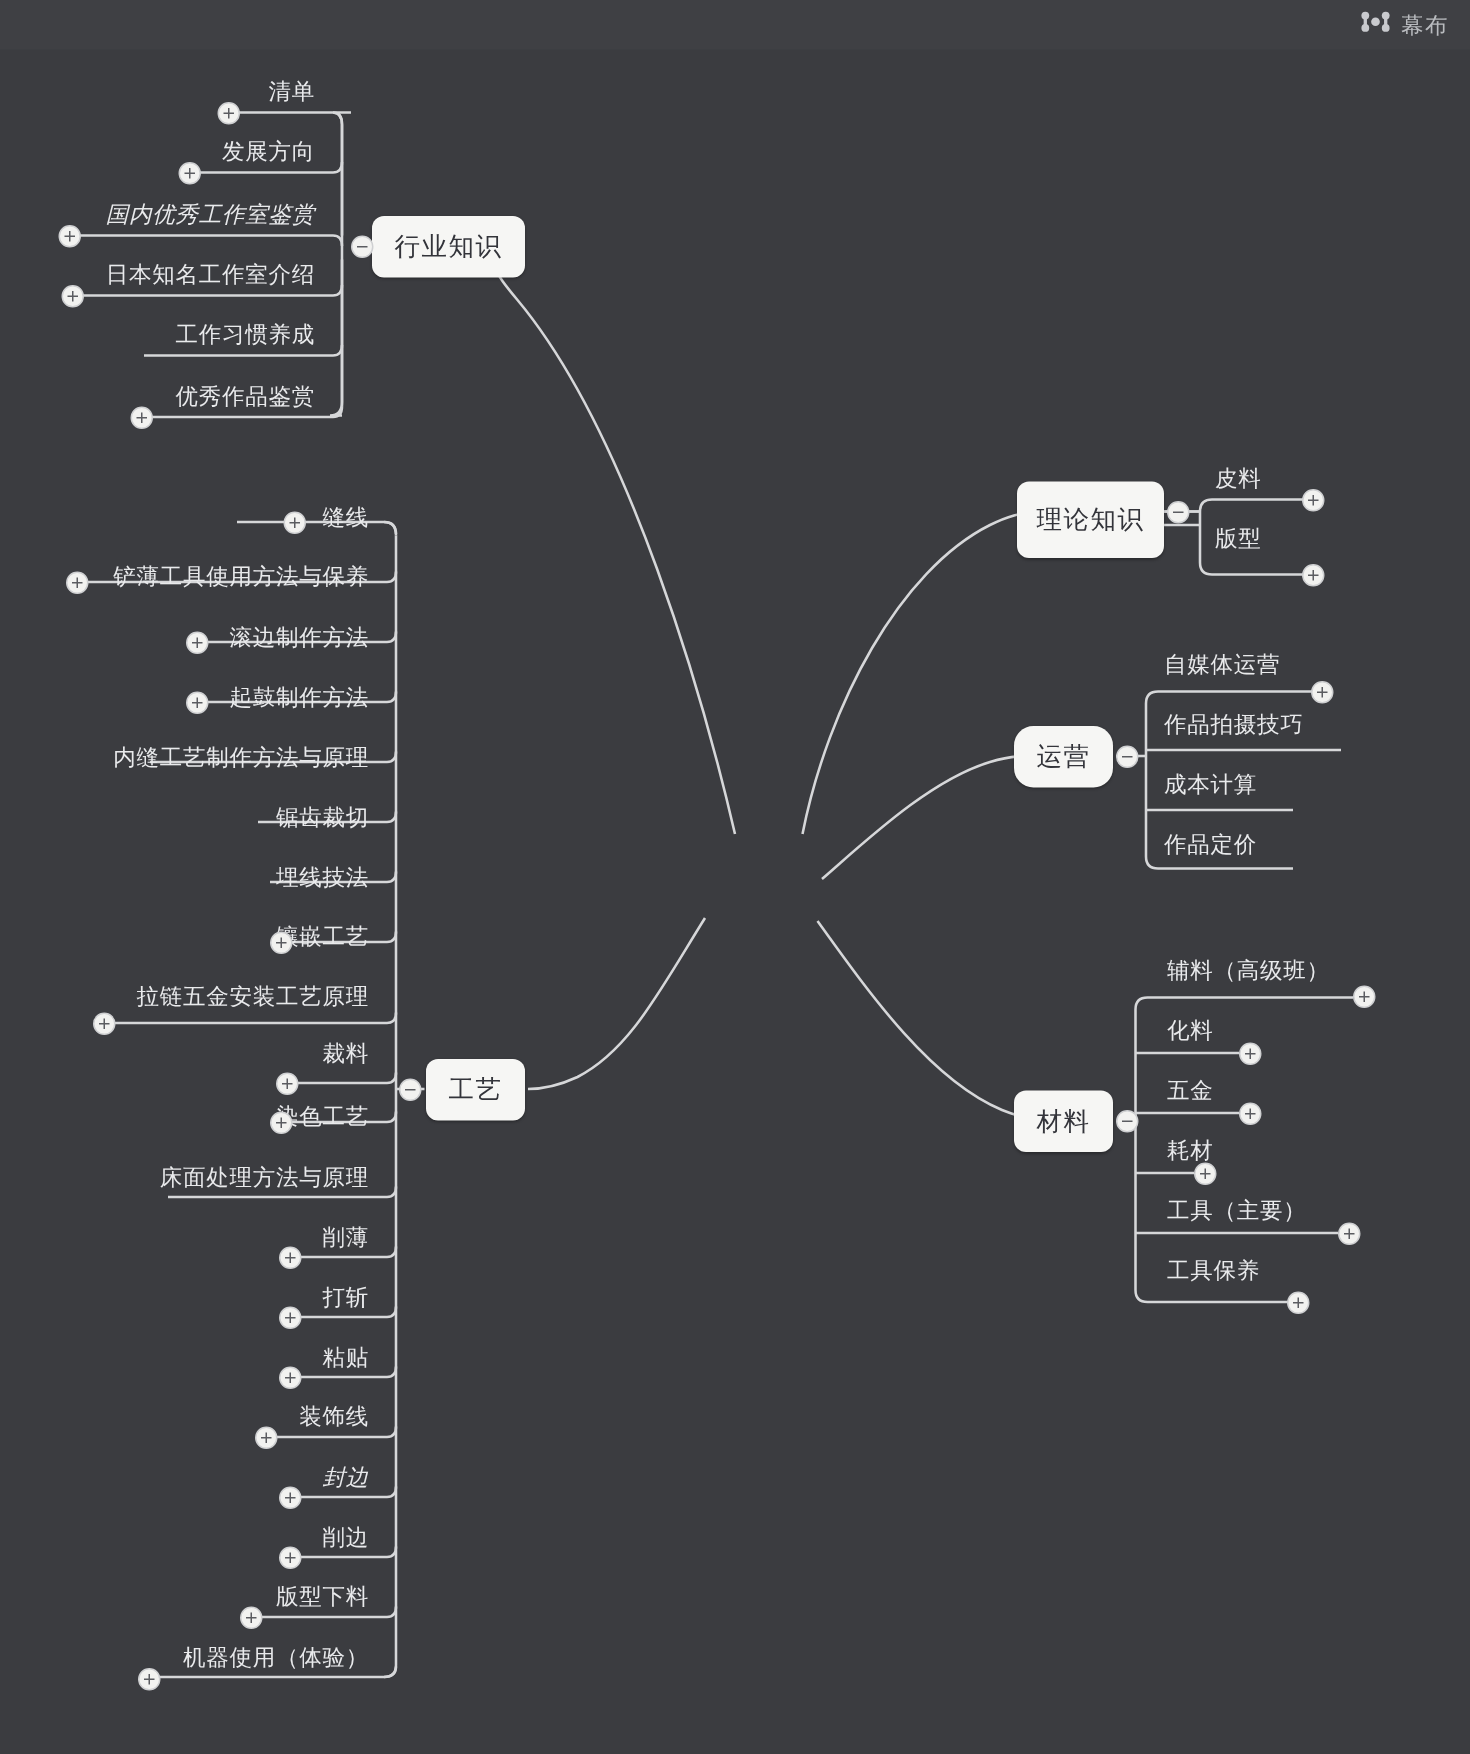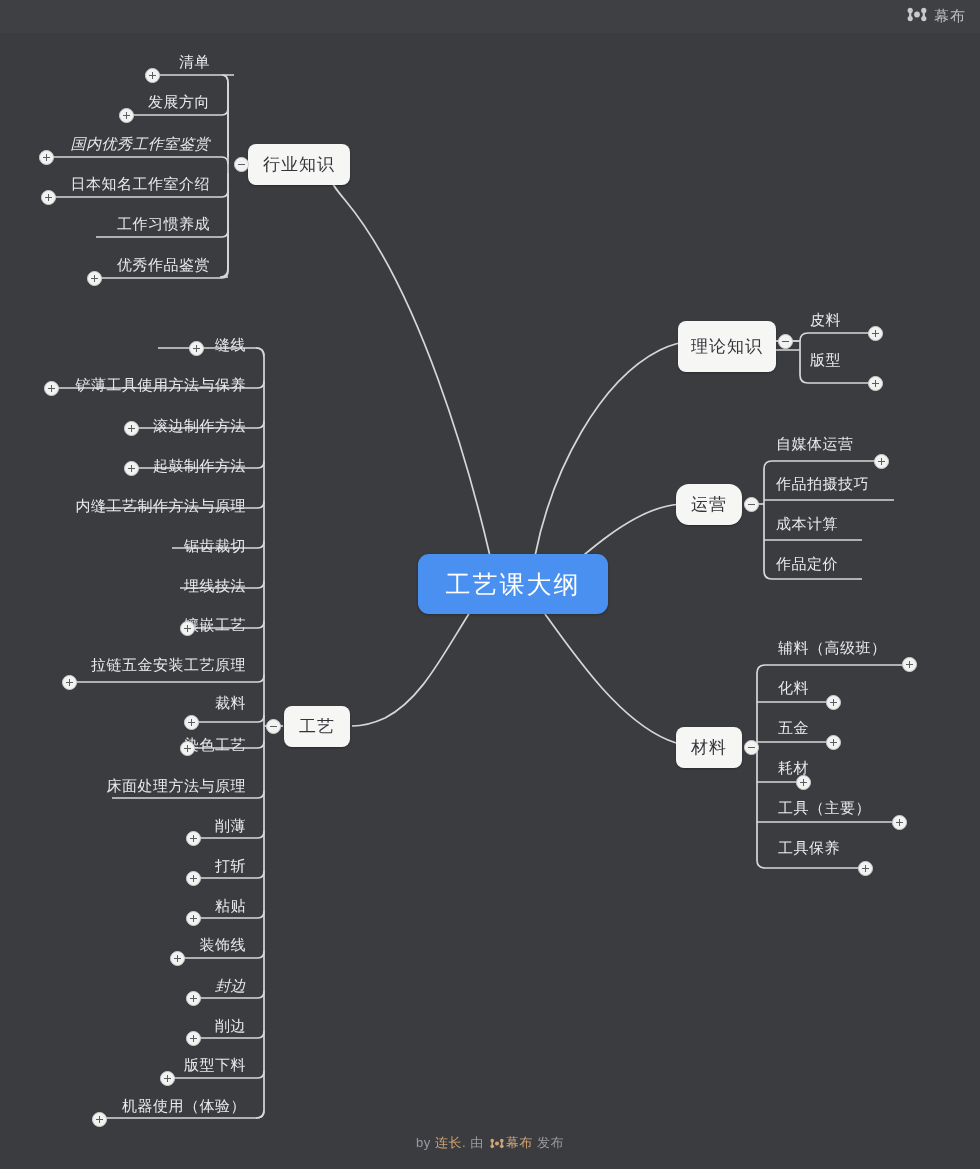--- a/index.html
+++ b/index.html
@@ -170,23 +170,20 @@
     <path class="wire" d="M 192 838 L 258 838 Q 264 838 264 831"></path>
     <path class="wire" d="M 192 878 L 258 878 Q 264 878 264 871"></path>
     <path class="wire" d="M 192 918 L 258 918 Q 264 918 264 911"></path>
     <path class="wire" d="M 176 958 L 258 958 Q 264 958 264 951"></path>
     <path class="wire" d="M 192 998 L 258 998 Q 264 998 264 991"></path>
     <path class="wire" d="M 192 1038 L 258 1038 Q 264 1038 264 1031"></path>
     <path class="wire" d="M 166 1078 L 258 1078 Q 264 1078 264 1071"></path>
     <path class="wire" d="M 98 1118 L 256 1118 Q 264 1118 264 1111"></path>
   </svg>
 
-  <div class="root-node" style="left:418px; top:554px; width:190px; height:60px;">
-    <span>工艺课大纲</span>
-  </div>
 
   <div class="branch-node" style="left:248px; top:144px; width:102px; height:41px;">
     <span>行业知识</span>
   </div>
   <div class="tog minus" style="left:234px; top:157px;">
       <i class="h"></i>
     </div>
 
   <div class="branch-node" style="left:284px; top:706px; width:66px; height:41px;">
     <span>工艺</span>
@@ -401,26 +398,14 @@
       <i class="h"></i>
       <i class="v"></i>
     </div>
 
   <div class="leaf left" style="left:56px; top:1098px; width:190px;">机器使用（体验）</div>
   <div class="tog" style="left:92px; top:1112px;">
       <i class="h"></i>
       <i class="v"></i>
     </div>
 
-  <div id="footer">
-    <span>by </span><span class="hl">连长</span><span>. 由 </span><span>
-      <svg width="14" height="11" viewBox="0 0 20 15">
-        <circle cx="3.2" cy="3.4" r="2.6" fill="#d0a476"></circle>
-        <circle cx="3.2" cy="11.6" r="2.6" fill="#d0a476"></circle>
-        <rect x="2.1" y="3.2" width="2.2" height="8.6" fill="#d0a476"></rect>
-        <circle cx="16.8" cy="3.4" r="2.6" fill="#d0a476"></circle>
-        <circle cx="16.8" cy="11.6" r="2.6" fill="#d0a476"></circle>
-        <rect x="15.7" y="3.2" width="2.2" height="8.6" fill="#d0a476"></rect>
-        <circle cx="10" cy="7.5" r="2.9" fill="#d0a476"></circle>
-      </svg></span><span class="mb">幕布</span><span> 发布</span>
-  </div>
 
 </div>
 
 </body></html>

